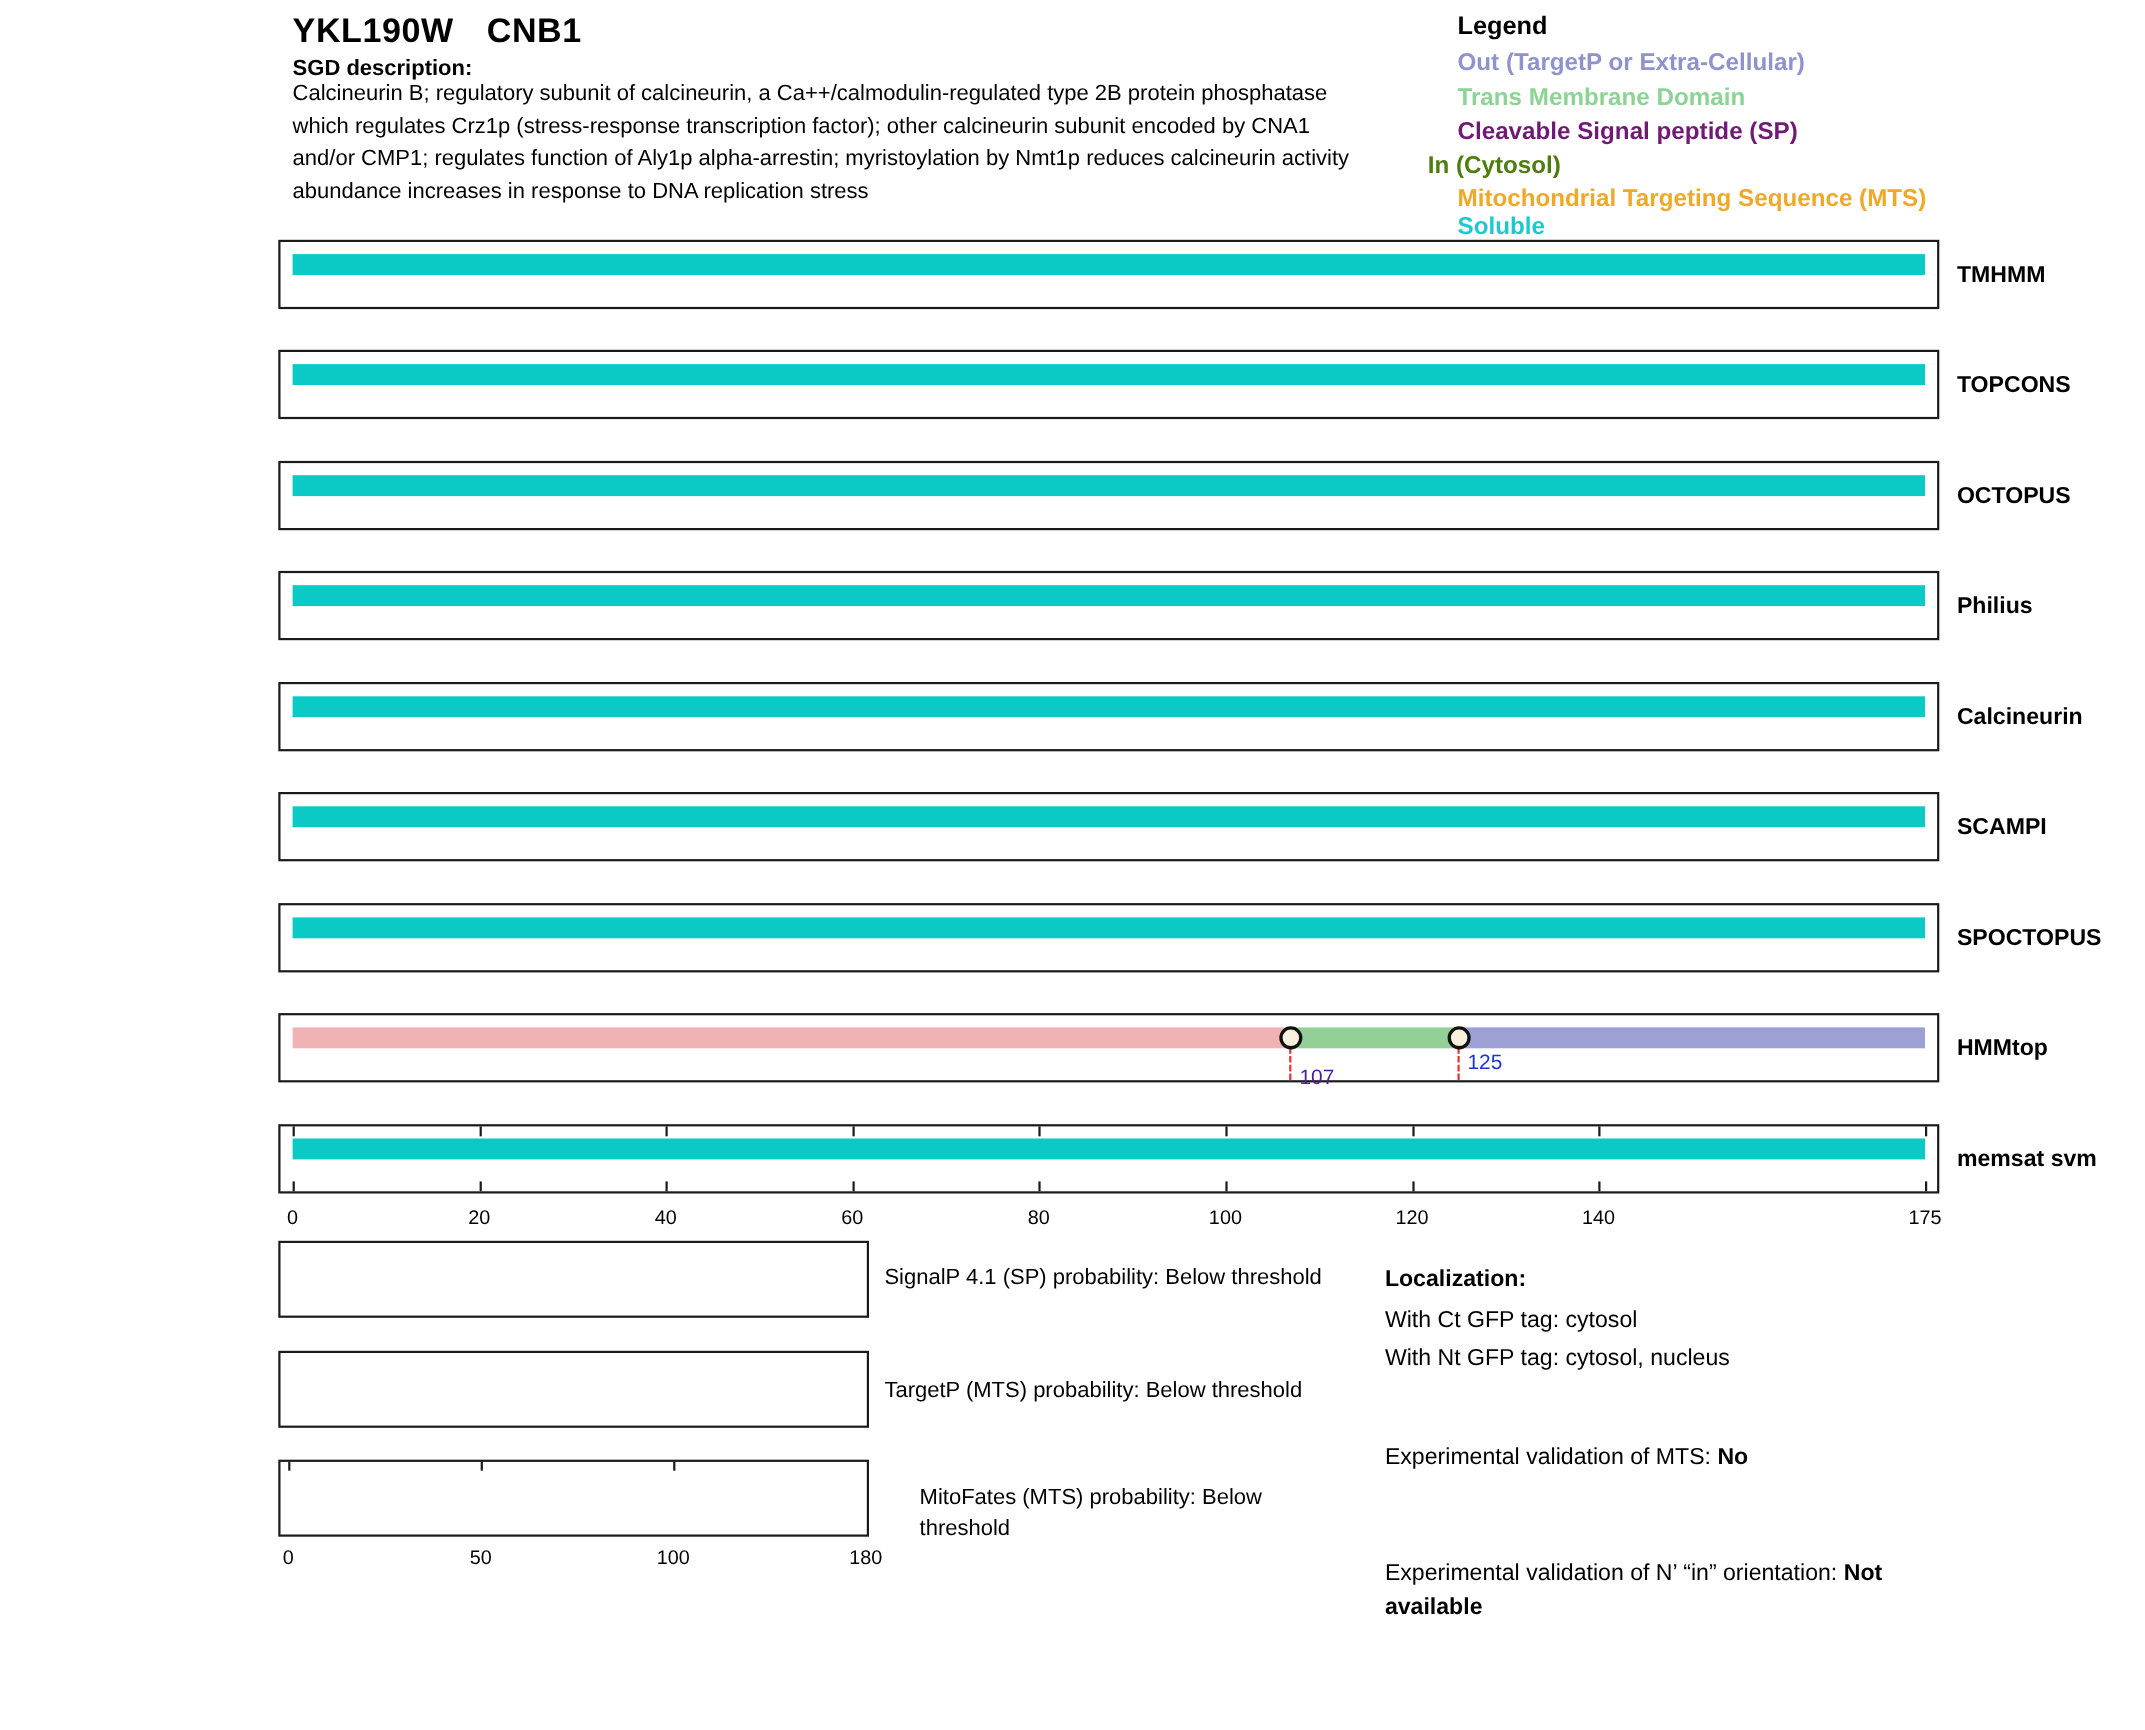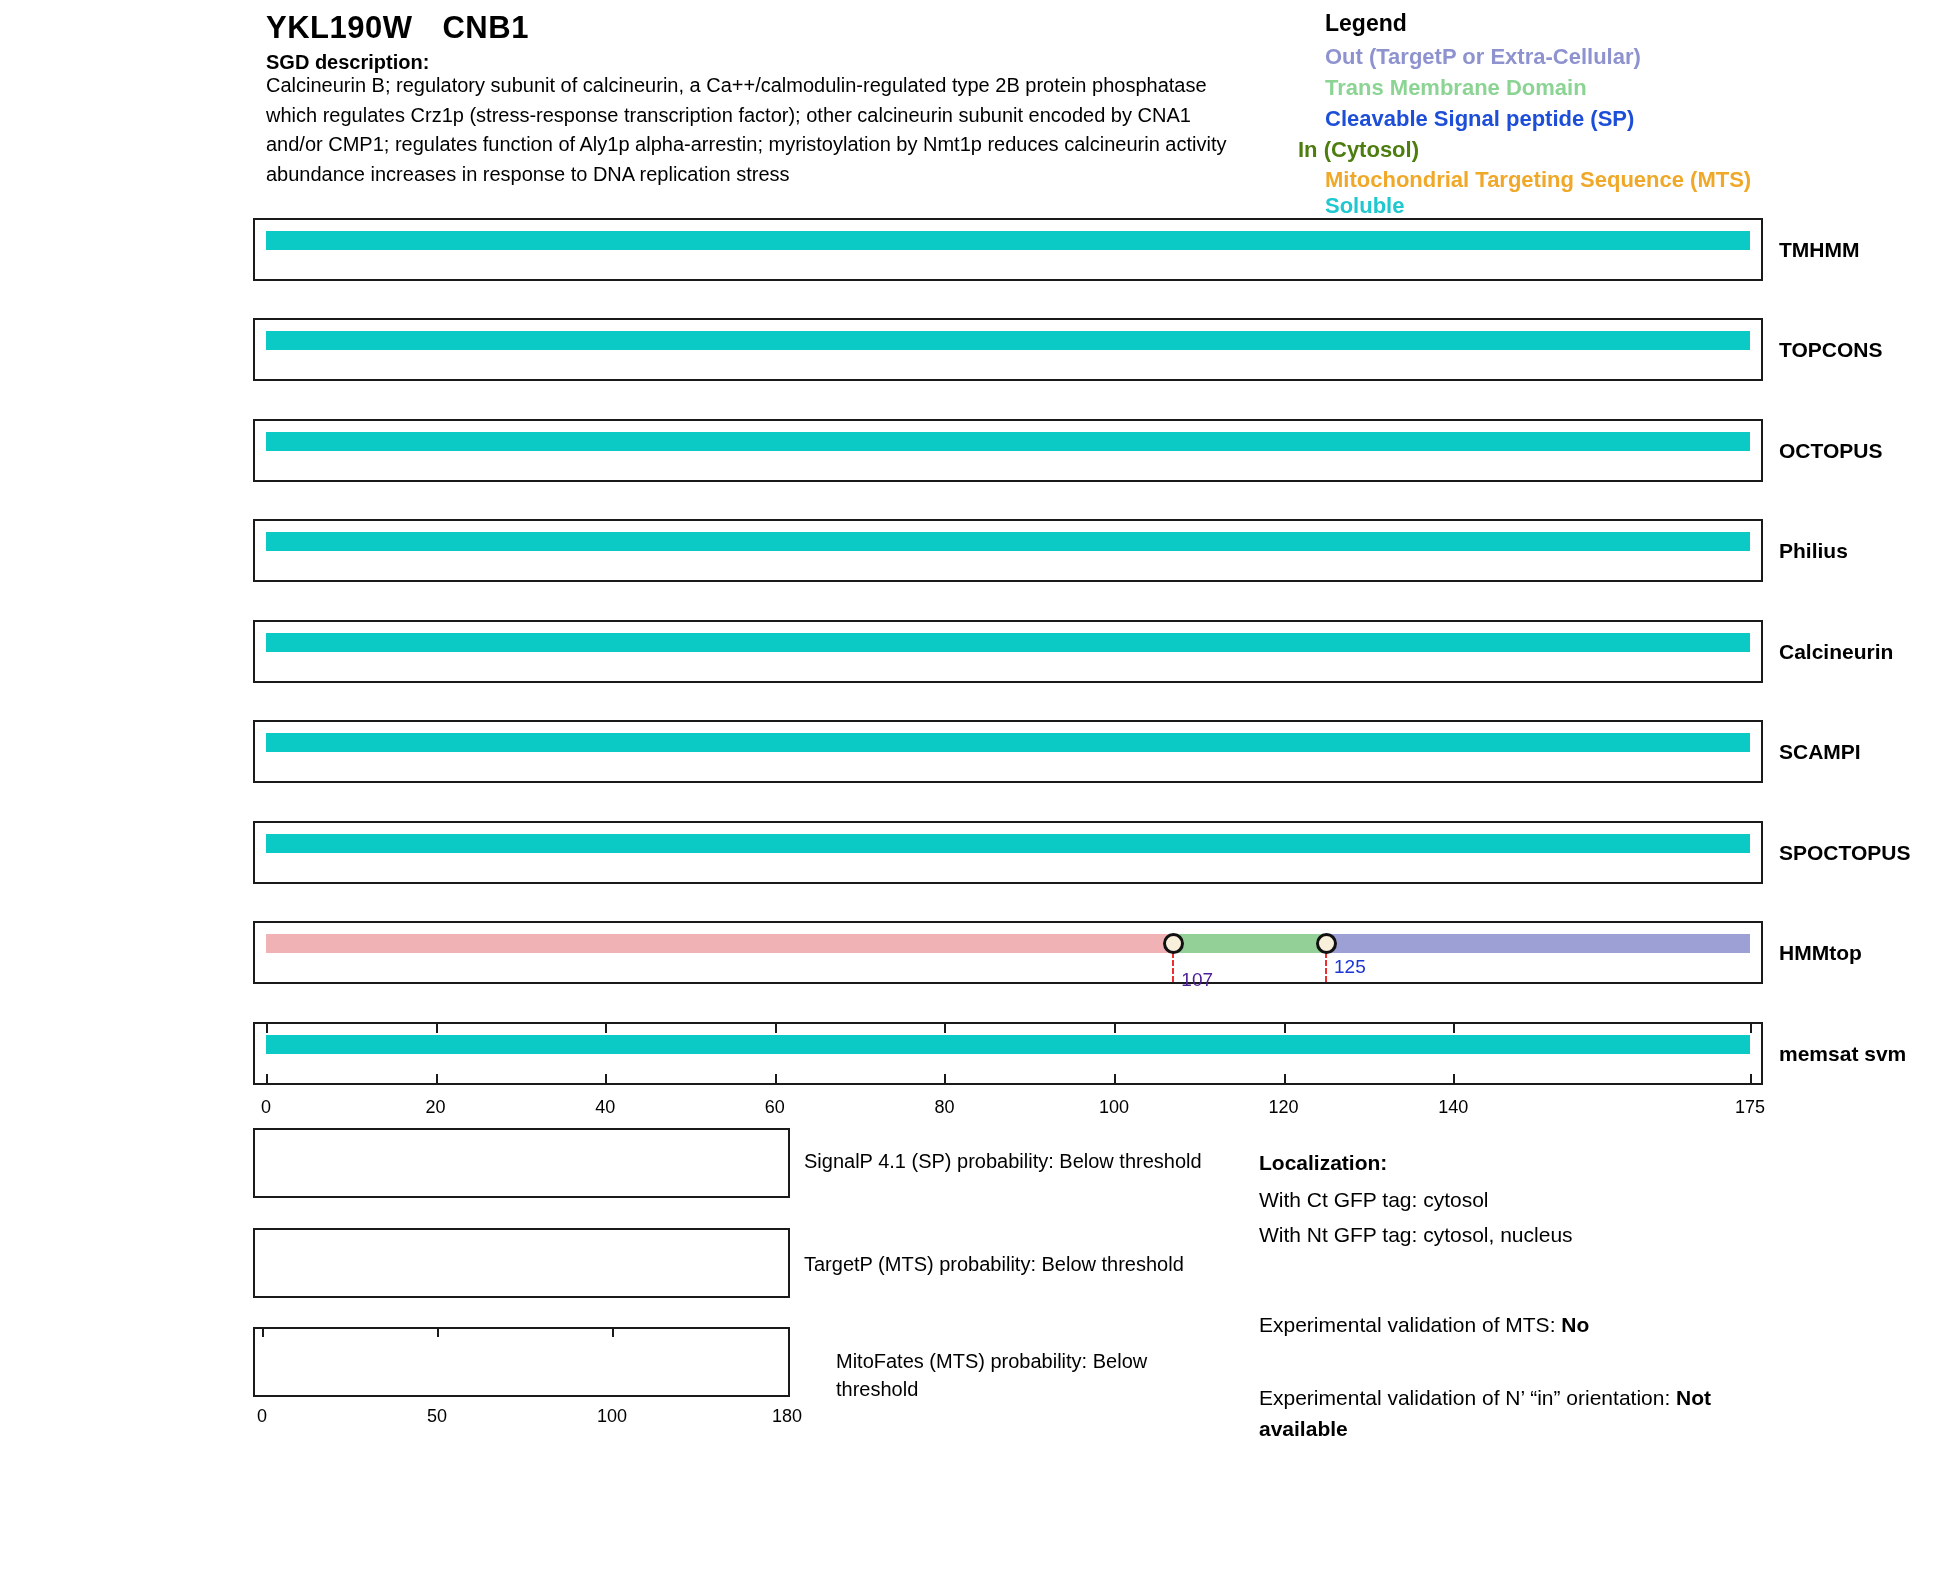--- a/index.html
+++ b/index.html
@@ -40,21 +40,21 @@
       <div class="desc-line" style="line-height: 29.5px;">which regulates Crz1p (stress-response transcription factor); other calcineurin subunit encoded by CNA1</div>
       <div class="desc-line" style="line-height: 29.5px;">and/or CMP1; regulates function of Aly1p alpha-arrestin; myristoylation by Nmt1p reduces calcineurin activity</div>
       <div class="desc-line" style="line-height: 29.5px;">abundance increases in response to DNA replication stress</div>
     </div>
 
   <div>
     <div class="abs legend-title" style="left:1325px;top:10px;">Legend</div>
     <div id="legend-items">
         <div class="abs legend-item" style="left: 1325px; top: 44px; color: rgb(142, 147, 207);">Out (TargetP or Extra-Cellular)</div>
         <div class="abs legend-item" style="left: 1325px; top: 75px; color: rgb(140, 212, 148);">Trans Membrane Domain</div>
-        <div class="abs legend-item" style="left: 1325px; top: 106px; color: #1d4ed8;">Cleavable Signal peptide (SP)</div>
+        <div class="abs legend-item" style="left: 1325px; top: 106px; color: #701a75;">Cleavable Signal peptide (SP)</div>
         <div class="abs legend-item" style="left: 1298px; top: 137px; color: #4d7c0f;">In (Cytosol)</div>
         <div class="abs legend-item" style="left: 1325px; top: 167px; color: rgb(240, 168, 40);">Mitochondrial Targeting Sequence (MTS)</div>
         <div class="abs legend-item" style="left: 1325px; top: 193px; color: rgb(31, 199, 207);">Soluble</div>
       </div>
   </div>
 
   <div id="tracks-layer">
       <div class="abs track-box" style="left: 253px; top: 218px; width: 1510px; height: 63px;"></div>
       <div class="abs bar-seg" style="left: 266px; top: 231px; width: 1484px; background: rgb(11, 202, 197);"></div>
       <div class="abs track-label" style="left: 1779px; top: 218px; line-height: 63px;">TMHMM</div>
@@ -137,16 +137,16 @@
 
   <div class="abs prob-caption" style="left:804px;top:1150px;">SignalP 4.1 (SP) probability: Below threshold</div>
   <div class="abs prob-caption" style="left:804px;top:1253px;">TargetP (MTS) probability: Below threshold</div>
   <div class="abs prob-caption" style="left:804px;top:1347px;width:345px;line-height:28px;margin-left:32px;">MitoFates (MTS) probability: Below threshold</div>
 
   <div>
     <div class="abs loc-line" style="left:1259px;top:1148px;font-weight:bold;">Localization:</div>
     <div class="abs loc-line" style="left:1259px;top:1185px;">With Ct GFP tag: cytosol</div>
     <div class="abs loc-line" style="left:1259px;top:1220px;">With Nt GFP tag: cytosol, nucleus</div>
     <div class="abs loc-line" style="left:1259px;top:1310px;"><span>Experimental validation of MTS: </span><b>No</b></div>
-    <div class="abs loc-line" style="left:1259px;top:1382px;width:505px;line-height:31px;"><span>Experimental validation of N’ “in” orientation: </span><b>Not available</b></div>
+    <div class="abs loc-line" style="left:1259px;top:1414px;width:505px;line-height:31px;"><span>Experimental validation of N’ “in” orientation: </span><b>Not available</b></div>
   </div>
 
 </div>
 
 </body></html>

